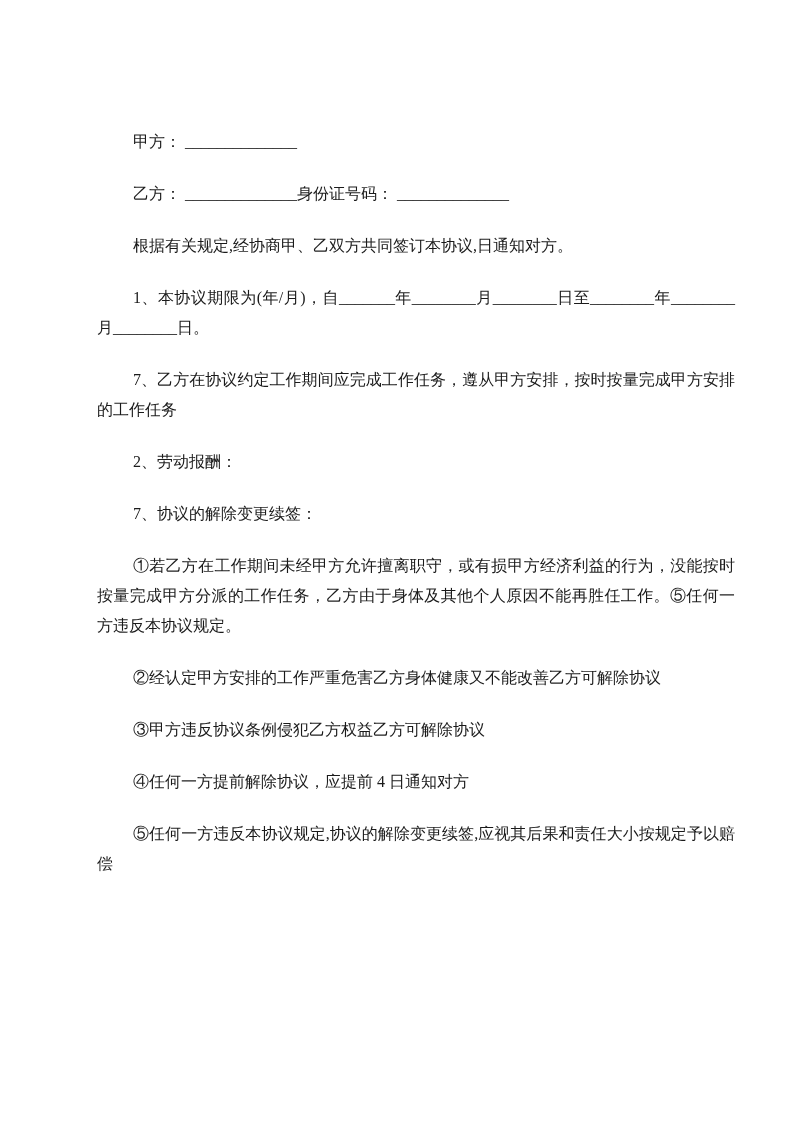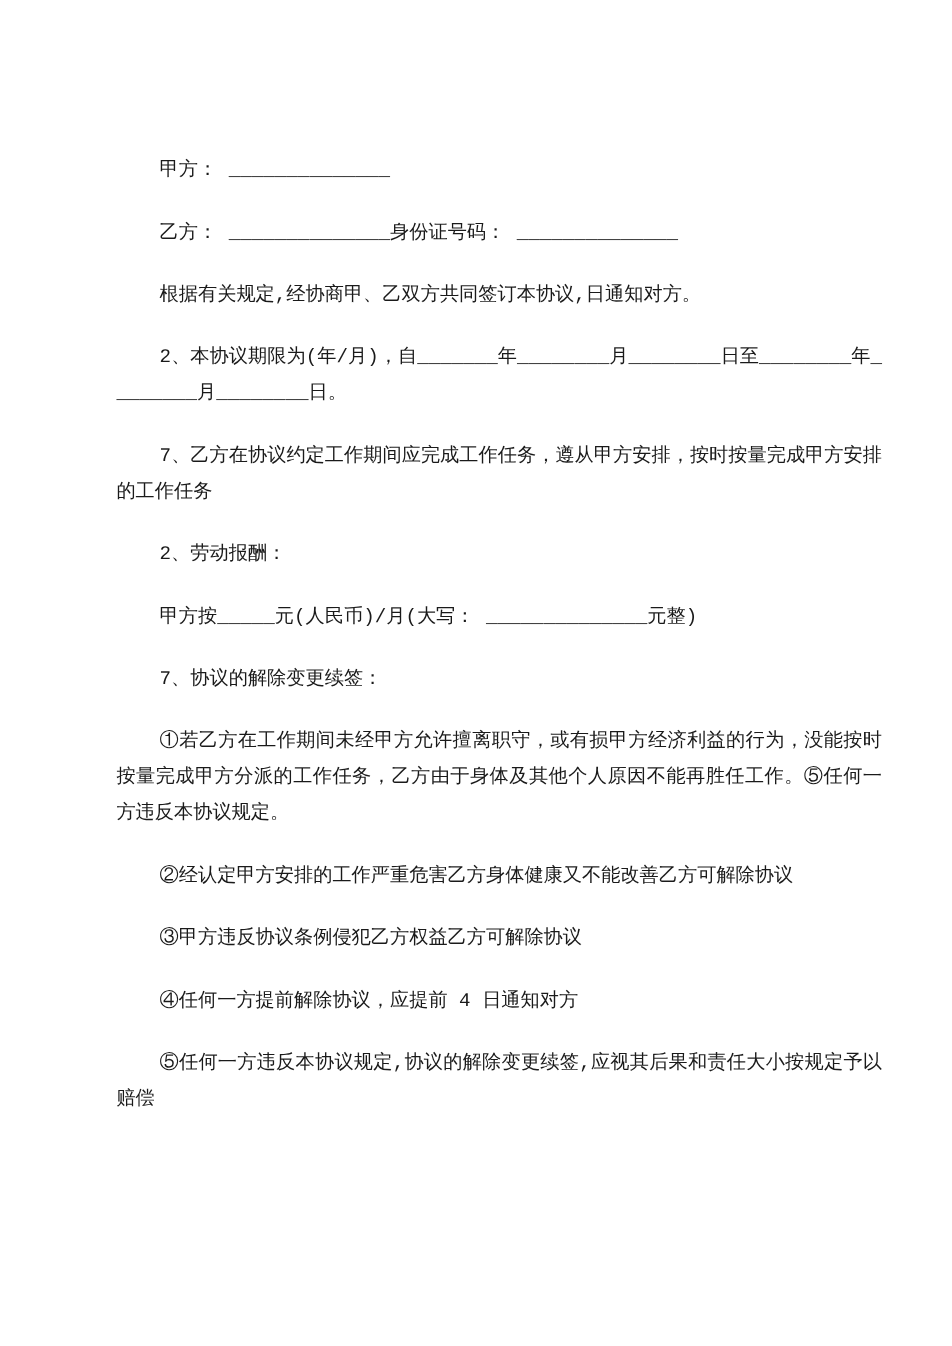--- a/index.html
+++ b/index.html
@@ -11,21 +11,21 @@
     width: 793px;
     height: 1122px;
     overflow: hidden;
   }
   .doc-page {
     box-sizing: border-box;
     width: 793px;
     height: 1122px;
     padding: 127px 58px 40px 97px;
     background: #ffffff;
-    font-family: Liberation Mono, monospace;
+    font-family: Liberation Serif, serif;
     font-size: 16px;
     line-height: 30px;
     color: #1a1a1a;
   }
   .doc-page p {
     margin: 22px 0 0 0;
     text-indent: 36px;
     word-break: break-all;
     text-align: justify;
     letter-spacing: 0;
@@ -34,23 +34,22 @@
     margin-top: 0;
   }
 </style>
 </head>
 <body>
 
 <div class="doc-page">
   <p>甲方： ______________</p>
   <p>乙方： ______________身份证号码： ______________</p>
   <p>根据有关规定,经协商甲、乙双方共同签订本协议,日通知对方。</p>
-  <p>2、本协议期限为(年/月)，自_______年________月________日至________年________月________日。</p>
+  <p>1、本协议期限为(年/月)，自_______年________月________日至________年________月________日。</p>
   <p>7、乙方在协议约定工作期间应完成工作任务，遵从甲方安排，按时按量完成甲方安排的工作任务</p>
   <p>2、劳动报酬：</p>
-  <p>甲方按_____元(人民币)/月(大写： ______________元整)</p>
   <p>7、协议的解除变更续签：</p>
   <p>①若乙方在工作期间未经甲方允许擅离职守，或有损甲方经济利益的行为，没能按时按量完成甲方分派的工作任务，乙方由于身体及其他个人原因不能再胜任工作。⑤任何一方违反本协议规定。</p>
   <p>②经认定甲方安排的工作严重危害乙方身体健康又不能改善乙方可解除协议</p>
   <p>③甲方违反协议条例侵犯乙方权益乙方可解除协议</p>
   <p>④任何一方提前解除协议，应提前 4 日通知对方</p>
   <p>⑤任何一方违反本协议规定,协议的解除变更续签,应视其后果和责任大小按规定予以赔偿</p>
 </div>
 
 </body></html>

